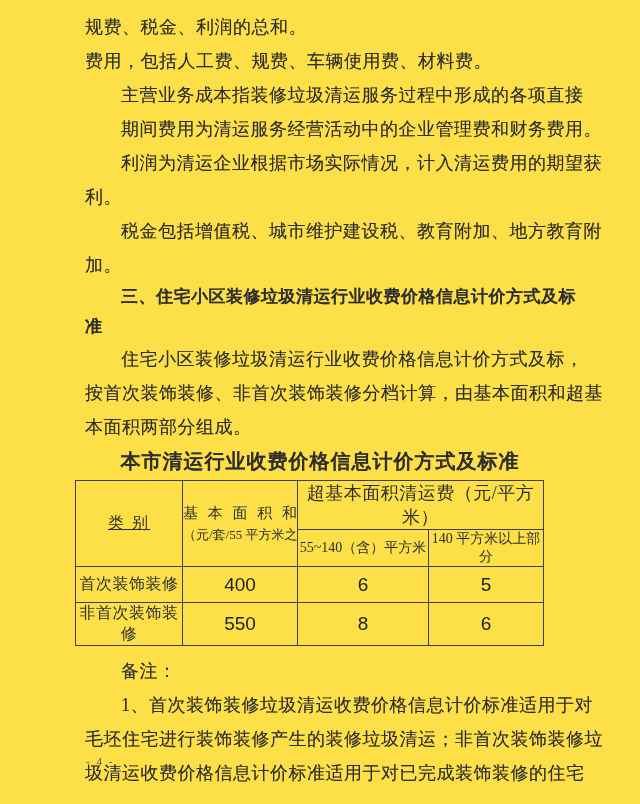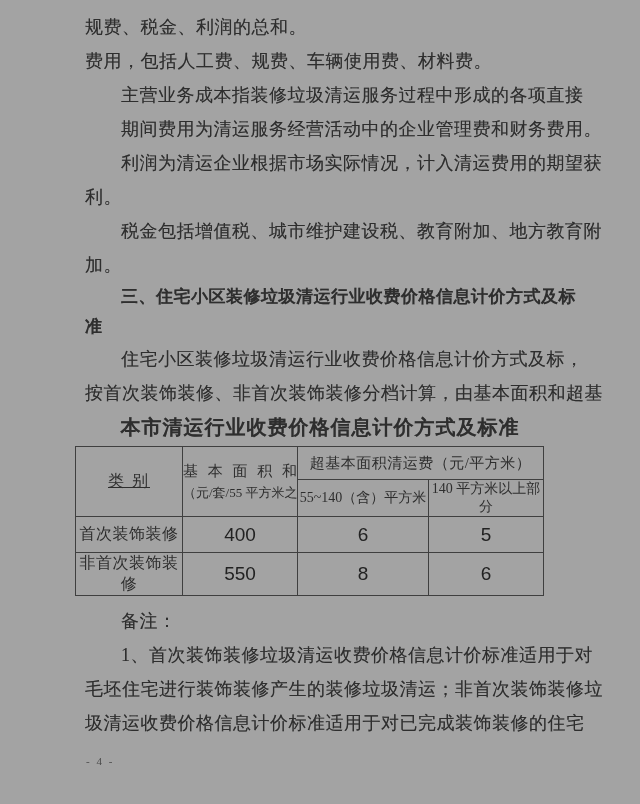--- a/index.html
+++ b/index.html
@@ -6,21 +6,21 @@
   body{
     width:640px;height:804px;
     background:#fdfdfc;
     font-family:"Liberation Serif","DejaVu Serif",serif;
     color:#2e2e2e;
     position:relative;
     overflow:hidden;
   }
   .page{
     position:absolute;inset:0;
-    background:#a3a3a3;
+    background:#fde047;
   }
   .content{
     padding:10px 85px 0 85px;
   }
   .line{
     height:34px;line-height:34px;
     font-size:18px;
     letter-spacing:0.5px;
     white-space:nowrap;
     text-shadow:0 0 0.6px rgba(40,40,40,0.45);
@@ -57,21 +57,21 @@
   .col-cat{width:107px;}
   .col-basic{width:115px;}
   .col-over1{width:131px;}
   .col-over2{width:115px;}
   .hdr-row1{height:33px;}
   .hdr-row2{height:35px;}
   .data-row{height:36px;}
   .cell-cat{font-size:16px;letter-spacing:2px;text-decoration:underline;}
   .cell-basic .l1{font-size:15px;letter-spacing:3px;line-height:22px;margin-top:6px;white-space:nowrap;}
   .cell-basic .l2{font-size:13px;letter-spacing:0;line-height:22px;margin-bottom:6px;white-space:nowrap;}
-  .cell-over-group{font-size:15px;letter-spacing:0.5px;}
+  .cell-over-group{font-size:18px;letter-spacing:0.5px;}
   .cell-sub{font-size:14px;}
   .cell-rowlabel{font-size:16px;letter-spacing:0.5px;margin-left:6px;}
   .cell-num{
     font-family:"Liberation Sans","DejaVu Sans",sans-serif;
     font-size:19px;
     color:#222;
   }
   .remark-first{margin-top:8px;}
   .footer{
     position:absolute;
@@ -92,20 +92,21 @@
     <div class="line indent">主营业务成本指装修垃圾清运服务过程中形成的各项直接</div>
     <div class="line indent">期间费用为清运服务经营活动中的企业管理费和财务费用。</div>
     <div class="line indent">利润为清运企业根据市场实际情况，计入清运费用的期望获</div>
     <div class="line">利。</div>
     <div class="line indent">税金包括增值税、城市维护建设税、教育附加、地方教育附</div>
     <div class="line">加。</div>
     <div class="line h indent">三、住宅小区装修垃圾清运行业收费价格信息计价方式及标</div>
     <div class="line h">准</div>
     <div class="line indent">住宅小区装修垃圾清运行业收费价格信息计价方式及标，</div>
     <div class="line">按首次装饰装修、非首次装饰装修分档计算，由基本面积和超基</div>
+    <div class="line">本面积两部分组成。</div>
 
     <div class="table-title">本市清运行业收费价格信息计价方式及标准</div>
 
     <table class="pricing">
       <colgroup>
         <col class="col-cat">
           <col class="col-basic">
           <col class="col-over1">
           <col class="col-over2">
       </colgroup>

